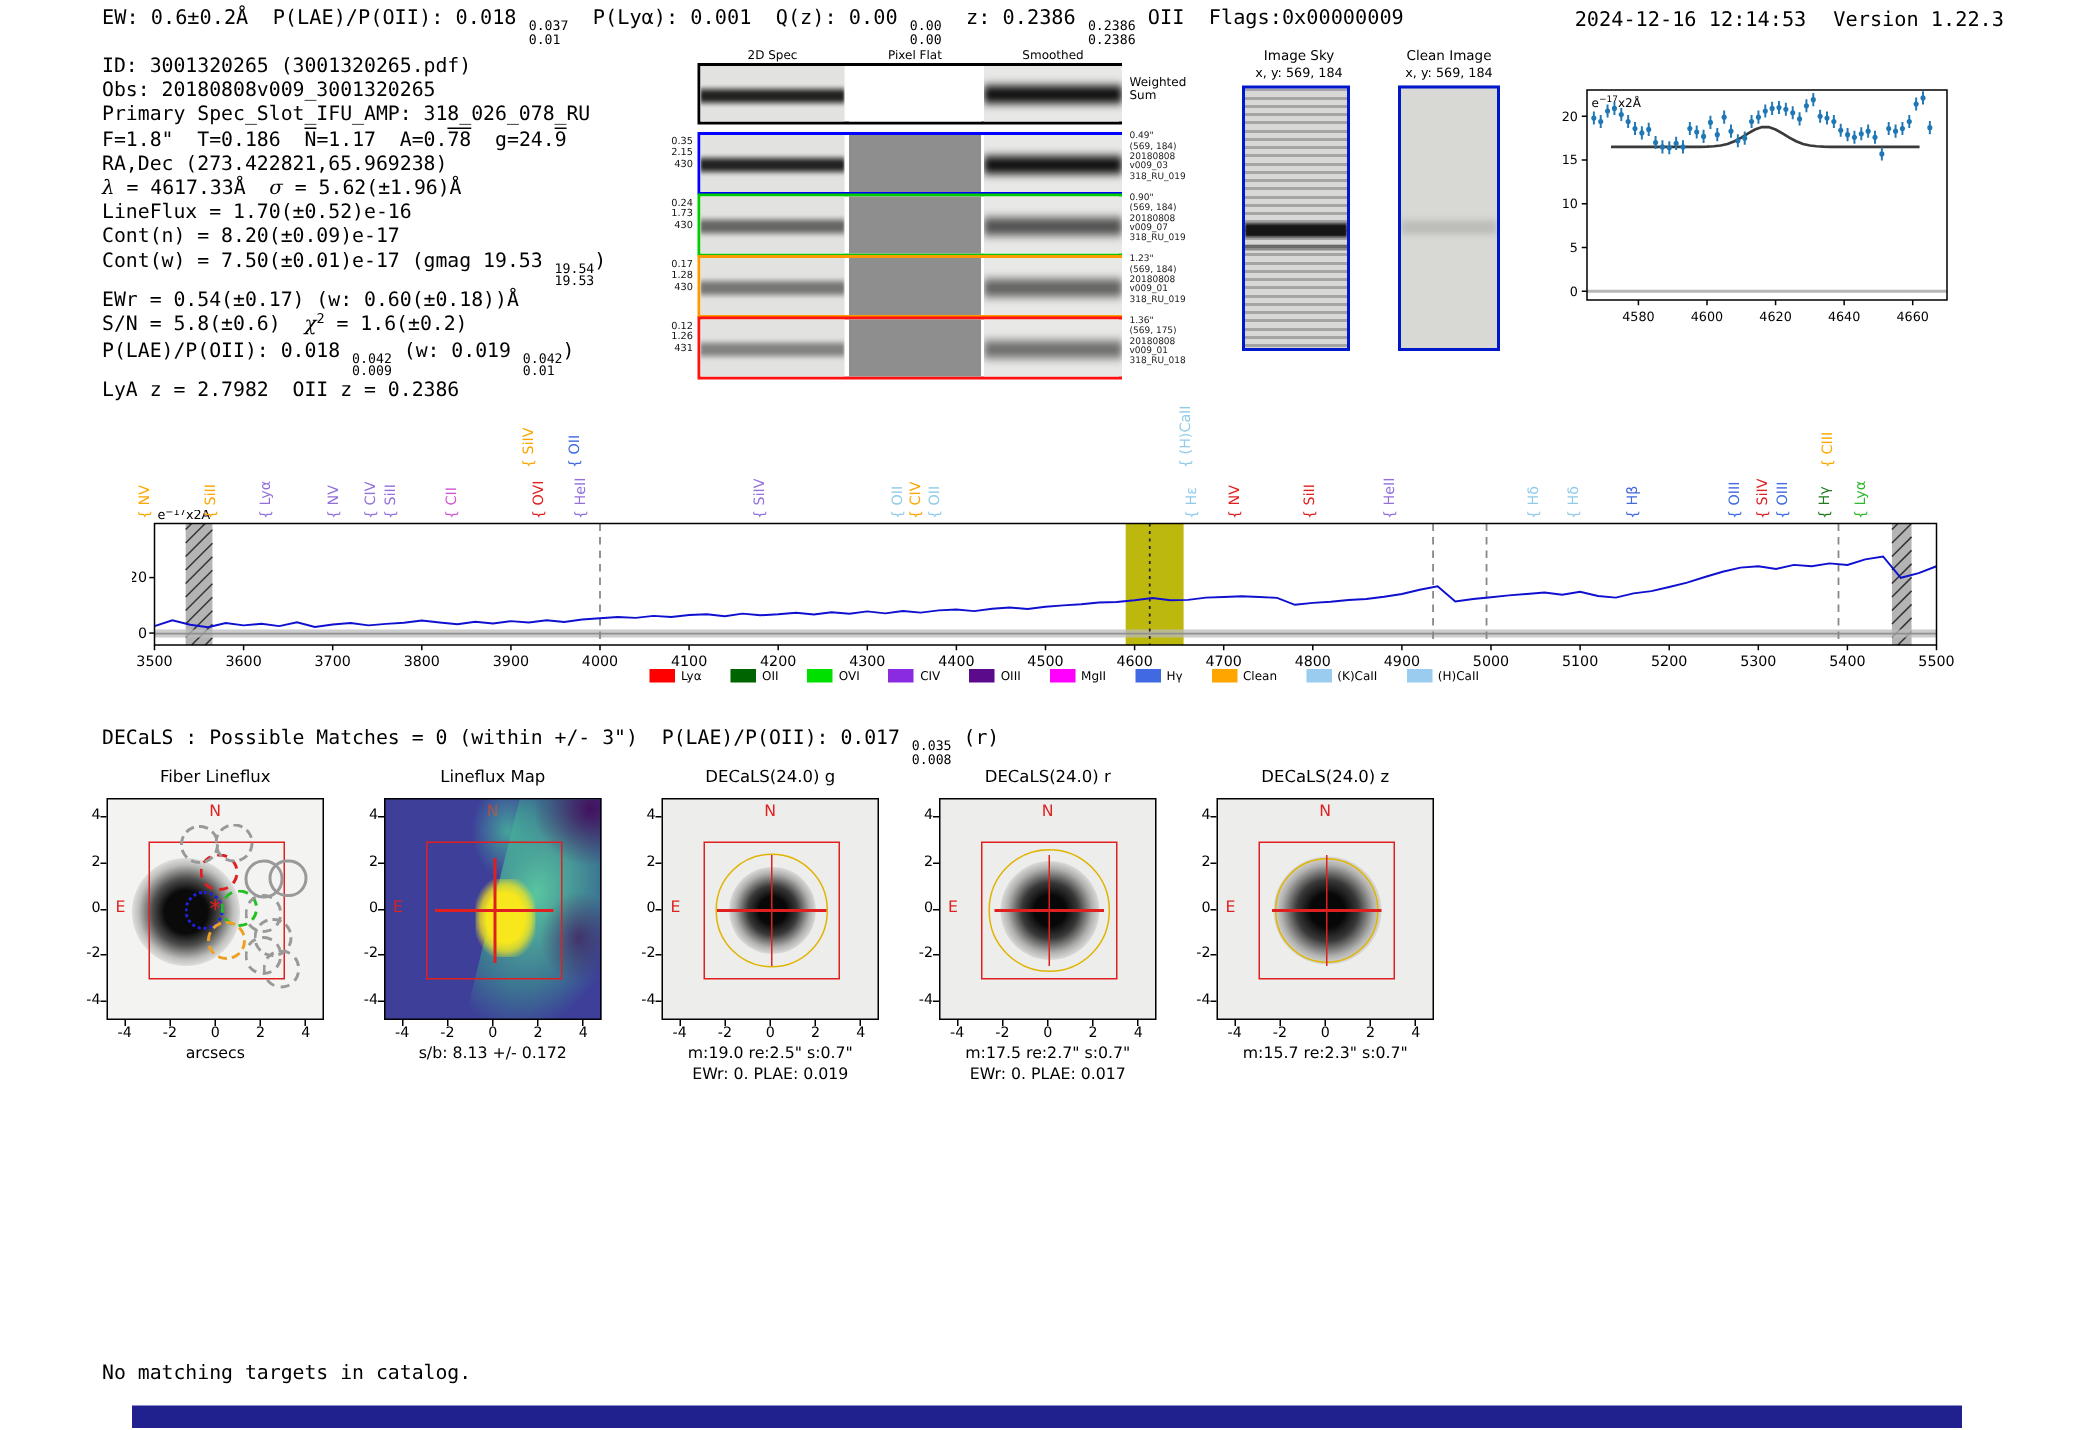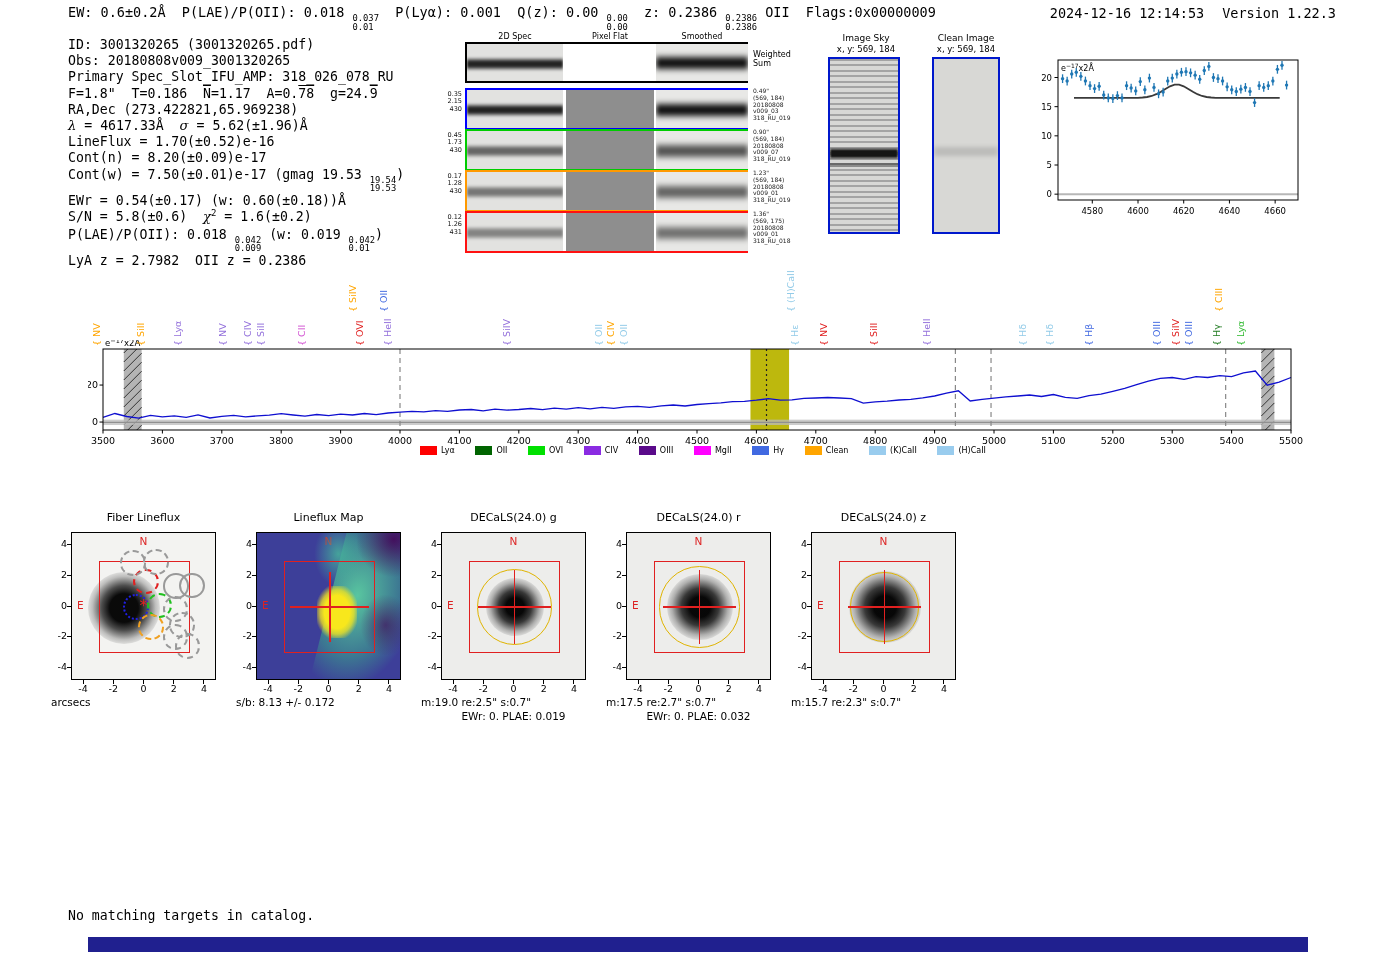--- a/index.html
+++ b/index.html
@@ -21,27 +21,27 @@
        repeating-linear-gradient(0deg, rgba(0,0,0,.06) 0 1px, rgba(255,255,255,0) 1px 3px);}
   .band{position:absolute;left:0;right:0;}
   .lbl-l{position:absolute;width:21px;text-align:right;font-size:6.5px;line-height:7.4px;color:#111;}
   .lbl-r{position:absolute;left:312px;font-size:6px;line-height:6.8px;color:#222;width:50px;}
   .skyp{position:absolute;top:33px;text-align:center;}
   .skyt{font-size:9px;line-height:11px;}
   .skys{font-size:8.5px;line-height:11px;}
   .skybox{position:relative;margin-top:2px;height:177px;box-sizing:border-box;border:2px solid #0018cc;overflow:hidden;}
   #line-labels .llabel{position:absolute;font-size:9.5px;white-space:pre;transform:rotate(-90deg);transform-origin:0 0;}
   #legend{position:absolute;left:420px;top:446px;width:566px;display:flex;justify-content:space-between;align-items:center;}
-  .legit{display:flex;align-items:flex-start;gap:4px;font-size:8px;color:#000;}
+  .legit{display:flex;align-items:flex-start;gap:4px;font-size:8px;color:#000;margin-left:13px;}
   .sw{width:17px;height:9px;display:inline-block;}
   #decals-line{position:absolute;left:68px;top:485px;font-size:13.2px;white-space:pre;}
   .panel{position:absolute;top:532px;width:145px;}
   .ptitle{position:absolute;top:-21px;left:-10px;width:165px;text-align:center;font-size:11px;}
   .pbox{position:absolute;left:0;top:0;width:145px;height:148px;box-sizing:border-box;border:1px solid #000;overflow:hidden;}
-  .pcap{position:absolute;top:164px;left:-20px;width:185px;font-size:10.5px;}
+  .pcap{position:absolute;top:164px;left:-20px;width:185px;text-align:center;font-size:10.5px;}
   .pcap2{position:absolute;top:178px;left:-20px;width:185px;text-align:center;font-size:10.5px;}
   .tickx{position:absolute;width:22px;text-align:center;font-size:9.5px;top:151px;}
   .ticky{position:absolute;width:18px;text-align:right;font-size:9.5px;left:-22px;}
   .tmark{position:absolute;background:#000;}
   .compass{position:absolute;color:#dd2222;font-size:10.5px;}
   .redsq{position:absolute;border:1.5px solid #e02020;box-sizing:border-box;}
   .fibc{position:absolute;border-radius:50%;box-sizing:border-box;}
   #notes{position:absolute;left:68px;top:875px;font-size:13.2px;line-height:16.5px;white-space:pre;}
   #footer-bar{position:absolute;left:88px;top:937px;width:1220px;height:15px;background:#20208f;}
   svg text{font-family:"DejaVu Sans", sans-serif;}
@@ -94,21 +94,21 @@
       </div>
       <div class="rowrect" style="top: 99px; height: 42px; border-color: rgb(0, 204, 0); left: 24px;"></div>
       <div class="cell nz" style="left: 26px; top: 101px; width: 96px; height: 38px; background: rgb(226, 226, 224);">
         <div class="band" style="top: 34%; height: 38%; filter: blur(1px); background: linear-gradient(rgba(0, 0, 0, 0), rgba(0, 0, 0, 0.55) 35%, rgba(0, 0, 0, 0.55) 65%, rgba(0, 0, 0, 0));"></div>
       </div>
       <div class="cell nz" style="left: 125px; top: 101px; width: 88px; height: 38px; background: rgb(142, 142, 142);"></div>
       <div class="cell" style="left: 215px; top: 101px; width: 92px; height: 38px; background: rgb(232, 232, 230);">
         <div class="band" style="top: 28%; height: 48%; filter: blur(2.5px); background: linear-gradient(rgba(0, 0, 0, 0), rgba(0, 0, 0, 0.65) 35%, rgba(0, 0, 0, 0.65) 65%, rgba(0, 0, 0, 0));"></div>
       </div>
       <div class="lbl-l" style="left: 0px; top: 102px;">
-        <div style="">0.45</div>
+        <div style="">0.24</div>
         <div style="">1.73</div>
         <div style="">430</div>
       </div>
       <div class="lbl-r" style="top: 99px;">
         <div style="">0.90"</div>
         <div style="">(569, 184)</div>
         <div style="">20180808</div>
         <div style="">v009_07</div>
         <div style="">318_RU_019</div>
       </div>
@@ -447,20 +447,21 @@
       <div class="legit" style="">
         <span class="sw" style="background: rgb(153, 204, 238);"></span>
         <span>(K)CaII</span>
       </div>
       <div class="legit" style="">
         <span class="sw" style="background: rgb(153, 204, 238);"></span>
         <span>(H)CaII</span>
       </div>
     </div>
 
+  <div class="mono" id="decals-line"><span>DECaLS : Possible Matches = 0 (within +/- 3")  P(LAE)/P(OII): 0.017 </span><span class="susp"><span>0.035</span><span>0.008</span></span><span> (r)</span></div>
 
   <div class="panel" style="left:71px">
     <div class="ptitle">Fiber Lineflux</div>
     <div class="pbox" id="box-fiber" style="background: rgb(243, 243, 241);">
         <div style="left: 16px; top: 39px; width: 72px; height: 72px; border-radius: 50%; background: radial-gradient(circle, rgba(0, 0, 0, 0.96) 0px, rgba(0, 0, 0, 0.96) 28%, rgba(35, 35, 35, 0.8) 44%, rgba(110, 110, 110, 0.4) 62%, rgba(200, 200, 200, 0.12) 75%, rgba(255, 255, 255, 0) 82%); position: absolute;"></div>
         <div class="compass" style="left: 0px; width: 143px; top: 2px; text-align: center;">N</div>
         <div class="compass" style="left: 5px; top: 66px;">E</div>
         <div class="redsq" style="left: 27.1875px; top: 27.75px; width: 90.625px; height: 92.5px;"></div>
         <div class="fibc" style="left: 61.1719px; top: 35.724px; width: 25.6771px; height: 25.6771px; border: 2px dashed rgb(224, 32, 32);"></div>
         <div class="fibc" style="left: 51.3542px; top: 61.1615px; width: 25.6771px; height: 25.6771px; border: 2px dotted rgb(32, 32, 224);"></div>
@@ -573,21 +574,21 @@
     <div class="pbox" id="box-r" style="background: rgb(237, 237, 235);">
         <div style="position: absolute; left: 39.5px; top: 41px; width: 66px; height: 66px; border-radius: 50%; background: radial-gradient(circle, rgba(0, 0, 0, 0.97) 0px, rgba(0, 0, 0, 0.97) 22%, rgba(25, 25, 25, 0.85) 40%, rgba(100, 100, 100, 0.45) 60%, rgba(190, 190, 190, 0.15) 74%, rgba(255, 255, 255, 0) 82%);"></div>
         <div class="compass" style="left: 0px; width: 143px; top: 2px; text-align: center;">N</div>
         <div class="compass" style="left: 5px; top: 66px;">E</div>
         <div class="redsq" style="left: 27.1875px; top: 27.75px; width: 90.625px; height: 92.5px;"></div>
         <div style="position: absolute; left: 31.7187px; top: 33.2187px; width: 81.5625px; height: 81.5625px; border: 1.5px solid rgb(224, 180, 0); border-radius: 50%; box-sizing: border-box;"></div>
         <div style="position: absolute; background: rgb(224, 32, 32); left: 71.75px; top: 37px; width: 1.5px; height: 74px;"></div>
         <div style="position: absolute; background: rgb(224, 32, 32); top: 73.25px; left: 36.25px; height: 1.5px; width: 72.5px;"></div>
       </div>
     <div class="pcap">m:17.5 re:2.7" s:0.7"</div>
-    <div class="pcap2">EWr: 0. PLAE: 0.032</div>
+    <div class="pcap2">EWr: 0. PLAE: 0.017</div>
   <div class="tickx" style="left: 1.08333px;">-4</div>
       <div class=" tmark" style="left: 11.5833px; top: 148px; width: 1px; height: 4px;"></div>
       <div class="ticky" style="top: 129.167px;">-4</div>
       <div class=" tmark" style="left: -4px; top: 135.167px; width: 4px; height: 1px;"></div>
       <div class="tickx" style="left: 31.2917px;">-2</div>
       <div class=" tmark" style="left: 41.7917px; top: 148px; width: 1px; height: 4px;"></div>
       <div class="ticky" style="top: 98.3333px;">-2</div>
       <div class=" tmark" style="left: -4px; top: 104.333px; width: 4px; height: 1px;"></div>
       <div class="tickx" style="left: 61.5px;">0</div>
       <div class=" tmark" style="left: 72px; top: 148px; width: 1px; height: 4px;"></div>

